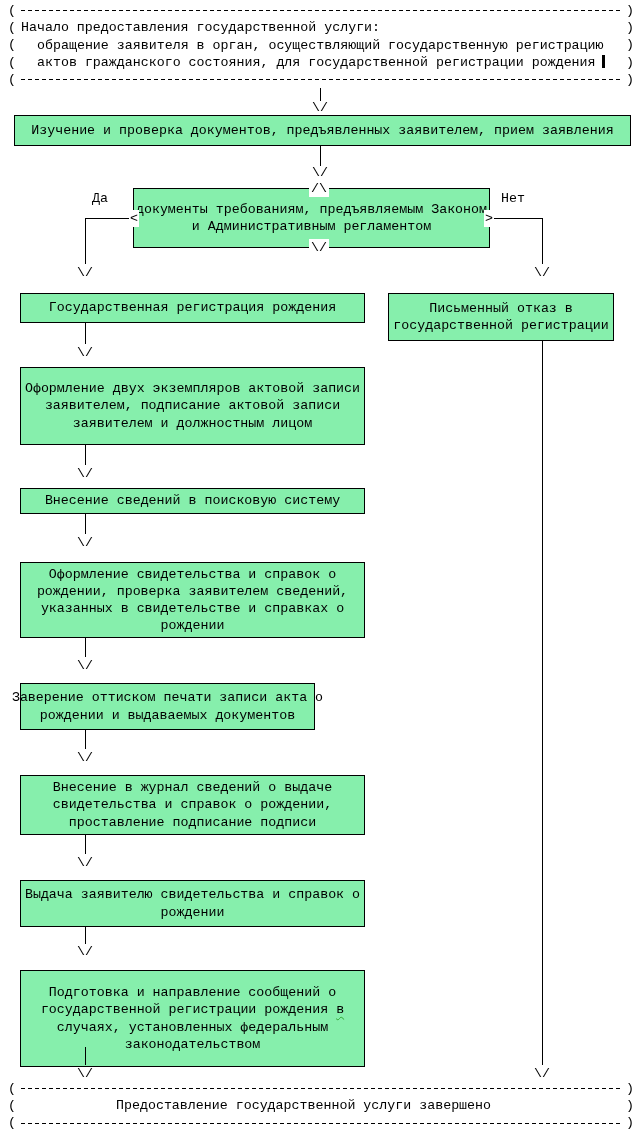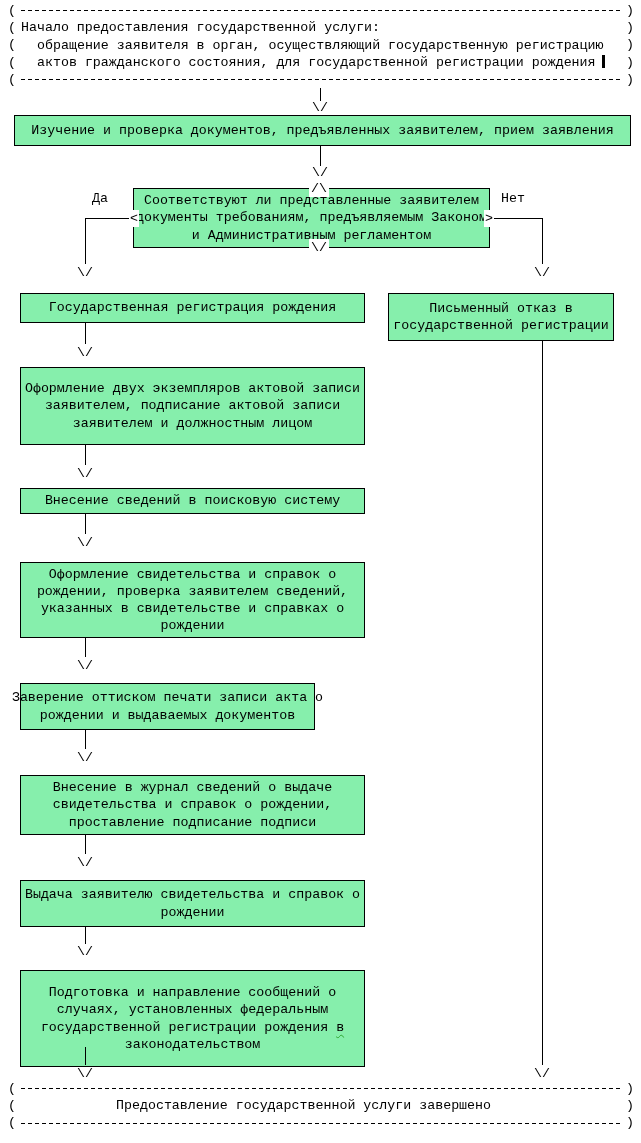--- a/index.html
+++ b/index.html
@@ -114,21 +114,20 @@
   <div class="ah" style="left:320px;top:99px">\/</div>
 
   <div class="node" style="left:14px;top:115px;width:617px;height:31px">
     <div class="ln">Изучение и проверка документов, предъявленных заявителем, прием заявления</div>
   </div>
 
   <div class="vl" style="left:320px;top:146px;height:20px"></div>
   <div class="ah" style="left:320px;top:164px">\/</div>
 
   <div class="node" style="left:133px;top:188px;width:357px;height:60px;overflow:visible">
-    <div class="ln">Соответствуют ли представленные заявителем</div>
     <div class="ln">документы требованиям, предъявляемым Законом</div>
     <div class="ln">и Административным регламентом</div>
     <div class="dglyph" style="left:185px;top:-9px;transform:translateX(-50%)">/\</div>
     <div class="dglyph" style="left:185px;bottom:-9px;transform:translateX(-50%)">\/</div>
     <div class="dglyph" style="left:0;top:21px;transform:translateX(-50%);padding:0 1px">&lt;</div>
     <div class="dglyph" style="right:0;top:21px;transform:translateX(50%);padding:0 1px">&gt;</div>
   </div>
 
   <div class="branch-label" style="left:88px;top:190px;width:24px">Да</div>
   <div class="branch-label" style="left:499px;top:190px;width:28px">Нет</div>
@@ -202,24 +201,24 @@
   <div class="node" style="left:20px;top:880px;width:345px;height:47px">
     <div class="ln">Выдача заявителю свидетельства и справок о</div>
     <div class="ln">рождении</div>
   </div>
 
   <div class="vl" style="left:85px;top:927px;height:17px"></div>
   <div class="ah" style="left:85px;top:943px">\/</div>
 
   <div class="node" style="left:20px;top:970px;width:345px;height:97px">
     <div class="ln">Подготовка и направление сообщений о</div>
-    <div class="ln">случаях, установленных федеральным</div>
     <div class="ln">
       <span>государственной регистрации рождения</span><span class="sq">в</span>
     </div>
+    <div class="ln">случаях, установленных федеральным</div>
     <div class="ln">законодательством</div>
   </div>
 
   <div class="vl" style="left:85px;top:1047px;height:18px"></div>
   <div class="ah" style="left:85px;top:1065px">\/</div>
 
   <div class="curve" style="left:8px;top:1080px;width:626px;height:52px">
     <div class="pcol" style="left:0">
       <span>(</span>
       <span>(</span>

